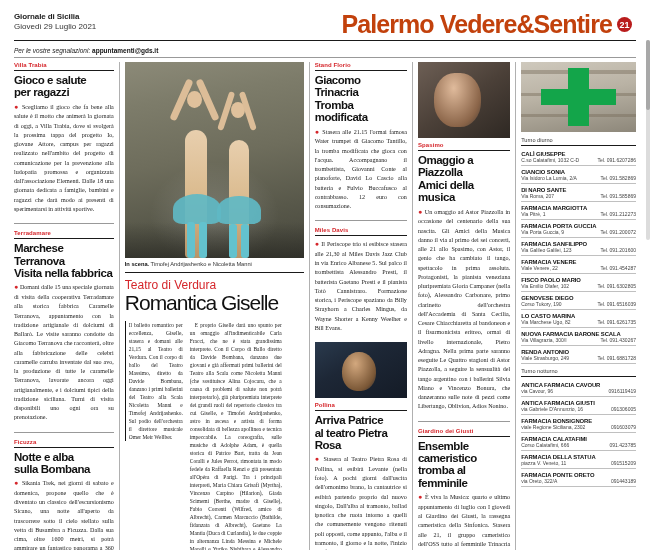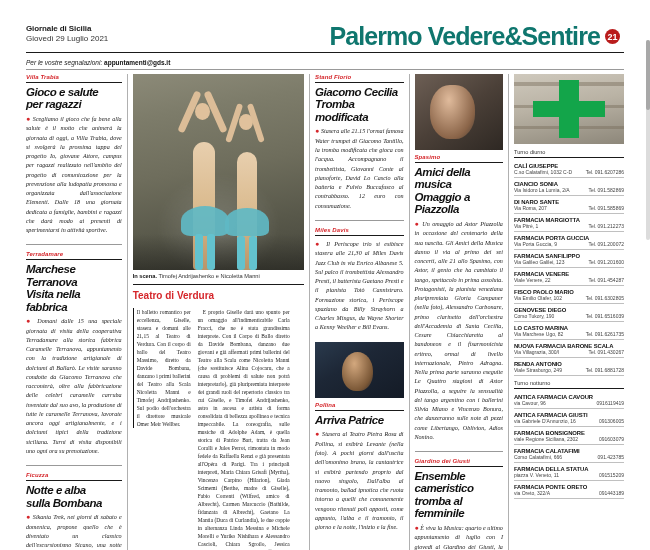--- a/index.html
+++ b/index.html
@@ -2,32 +2,32 @@
 <html><head>
 <meta charset="utf-8">
 <style>
   * { box-sizing: border-box; margin: 0; padding: 0; }
   html, body {
     width: 650px; height: 550px;
     background: #ffffff;
     font-family: "Liberation Sans", sans-serif;
     overflow: hidden;
   }
-  .page { position: relative; width: 650px; height: 388px; padding: 16px; }
+  .page { position: relative; width: 650px; height: 388px; padding: 4px; }
 
   
   .masthead {
     display: flex; align-items: flex-start; justify-content: space-between;
     padding: 8px 10px 0 10px;
   }
   .paper-name { font-size: 8px; font-weight: bold; color: #1a1a1a; letter-spacing: -0.1px; }
   .paper-date { font-size: 8px; color: #333; margin-top: 1px; }
   .section-title-wrap { display: flex; align-items: center; gap: 5px; padding-right: 4px; }
   .section-title {
-    font-size: 25px; font-weight: bold; color: #0f766e;
+    font-size: 25px; font-weight: bold; color: #c2410c;
     letter-spacing: -0.9px; line-height: 1;
   }
   .page-badge {
     width: 15px; height: 15px; border-radius: 50%;
     background: #b91c1c; color: #fff;
     font-size: 9px; font-weight: bold;
     display: flex; align-items: center; justify-content: center;
   }
   .rule-top { border-top: 1.4px solid #1a1a1a; margin: 3px 10px 0 10px; }
 
@@ -66,21 +66,21 @@
   .brief-title {
     font-size: 11.5px; font-weight: bold; color: #111;
     line-height: 1.08; letter-spacing: -0.45px;
     margin-bottom: 3px;
   }
   .brief-body {
     font-size: 6.1px; line-height: 1.52; color: #1a1a1a;
     text-align: justify; font-family: "Liberation Serif", serif;
   }
   .bullet { color: #d5262b; font-size: 7px; }
-  .brief { margin-bottom: 9px; font-style: italic; }
+  .brief { margin-bottom: 9px; }
   .brief.sep { border-top: 0.7px solid #999; padding-top: 6px; }
 
   
   .main-photo {
     width: 100%; height: 196px;
     background:
       radial-gradient(ellipse 60% 45% at 50% 78%, rgba(255,255,255,0.18), transparent 60%),
       linear-gradient(170deg, #8c8a78 0%, #7d7c6a 20%, #6e6d5c 48%, #58584a 75%, #46463c 100%);
     position: relative; overflow: hidden;
   }
@@ -106,21 +106,21 @@
   }
 
   .caption {
     font-size: 5.7px; color: #333; padding: 3px 0 5px 0;
     border-bottom: 0.7px solid #1a1a1a; margin-bottom: 5px;
     font-family: "Liberation Sans", sans-serif;
   }
   .caption b { color: #111; }
 
   .main-kicker {
-    font-size: 10px; font-weight: bold; color: #d5262b; margin-bottom: 0;
+    font-size: 12px; font-weight: normal; color: #d5262b; margin-bottom: 0;
   }
   .main-head {
     font-size: 21px; font-weight: normal; color: #111;
     line-height: 1.03; letter-spacing: -1px; margin-bottom: 7px;
   }
   .main-cols { display: flex; gap: 7px; }
   .main-col { width: 58px; }
   .main-col.wide { width: 92px; }
   .main-body {
     font-size: 5.45px; line-height: 1.47; color: #1a1a1a;
@@ -263,20 +263,21 @@
         <div class="leg-tight" style="left:116px; width:8px; height:34px;"></div>
       </div>
 
       <div class="caption">
         <b>In scena.</b>
         <span>Timofej Andrijashenko e Nicoletta Manni</span>
       </div>
 
       <div class="main-kicker">Teatro di Verdura</div>
       <div class="main-head">
+        <div>Romantica Giselle</div>
       </div>
 
       <div class="main-cols">
         <div class="main-col">
           <div class="main-body dropcap-line">
             <p class="first">Il balletto romantico per eccellenza, Giselle, stasera e domani alle 21,15 al Teatro di Verdura. Con il corpo di ballo del Teatro Massimo, diretto da Davide Bombana, danzano i primi ballerini del Teatro alla Scala Nicoletta Manni e Timofej Andrijashenko. Sul podio dell'orchestra il direttore musicale Omer Meir Wellber.</p>
           </div>
         </div>
         <div class="main-col wide">
           <div class="main-body">
@@ -286,52 +287,53 @@
         </div>
       </div>
     </div>
 
     <div class="col-sep"></div>
 
     <div class="col c3">
       <div class="brief">
         <div class="kicker">Stand Florio</div>
         <div class="brief-title">
-          <div>Giacomo Cecilia</div>
+          <div>Giacomo Trinacria</div>
           <div>Tromba modificata</div>
         </div>
         <div class="brief-body"><span class="bullet">●</span> <span>Stasera alle 21.15 l'ormai famosa Water trumpet di Giacomo Tantillo, la tromba modificata che gioca con l'acqua. Accompagnano il trombettista, Giovanni Conte al pianoforte, David Lo Cascio alla batteria e Fulvio Buccafusco al contrabbasso. 12 euro con consumazione.</span></div>
       </div>
 
       <div class="brief sep">
         <div class="kicker">Miles Davis</div>
         <div class="brief-body"><span class="bullet">●</span> <span>Il Periscope trio si esibisce stasera alle 21,30 al Miles Davis Jazz Club in via Enrico Albanese 5. Sul palco il trombettista Alessandro Presti, il batterista Gaetano Presti e il pianista Totò Cannistraro. Formazione storica, i Periscope spaziano da Billy Strayhorn a Charles Mingus, da Wayne Shorter a Kenny Weelher e Bill Evans.</span></div>
       </div>
 
       <div class="photo-small ph-jazz"></div>
 
       <div class="brief">
         <div class="kicker">Pollina</div>
         <div class="brief-title">
           <div>Arriva Patrice</div>
+          <div>al teatro Pietra Rosa</div>
         </div>
         <div class="brief-body"><span class="bullet">●</span> <span>Stasera al Teatro Pietra Rosa di Pollina, si esibirà Levante (nella foto). A pochi giorni dall'uscita dell'omonimo brano, la cantautrice si esibirà partendo proprio dal nuovo singolo, Dall'alba al tramonto, ballad ipnotica che ruota intorno a quelli che comunemente vengono ritenuti poli opposti, come appunto, l'alba e il tramonto, il giorno e la notte, l'inizio e la fine.</span></div>
       </div>
     </div>
 
     <div class="col-sep"></div>
 
     <div class="col c4">
       <div class="photo-small ph-piano"></div>
 
       <div class="brief">
         <div class="kicker">Spasimo</div>
         <div class="brief-title">
+          <div>Omaggio a Piazzolla</div>
           <div>Amici della musica</div>
-          <div>Omaggio a Piazzolla</div>
         </div>
         <div class="brief-body"><span class="bullet">●</span> <span>Un omaggio ad Astor Piazzolla in occasione del centenario della sua nascita. Gli Amici della Musica danno il via al primo dei sei concerti, alle 21 allo Spasimo, con Astor, il genio che ha cambiato il tango, spettacolo in prima assoluta. Protagonisti, la pianista veneziana pluripremiata Gloria Campaner (nella foto), Alessandro Carbonare, primo clarinetto dell'orchestra dell'Accademia di Santa Cecilia, Cesare Chiacchiaretta al bandoneon e il fisarmonicista eritreo, ormai di livello internazionale, Pietro Adragna. Nella prima parte saranno eseguite Le Quattro stagioni di Astor Piazzolla, a seguire la sensualità del tango argentino con i ballerini Silvia Miano e Vincenzo Bonura, che danzeranno sulle note di pezzi come Libertango, Oblivion, Adios Nonino.</span></div>
       </div>
 
       <div class="brief sep">
         <div class="kicker">Giardino dei Giusti</div>
         <div class="brief-title">
           <div>Ensemble cameristico</div>
           <div>tromba al femminile</div>
         </div>

